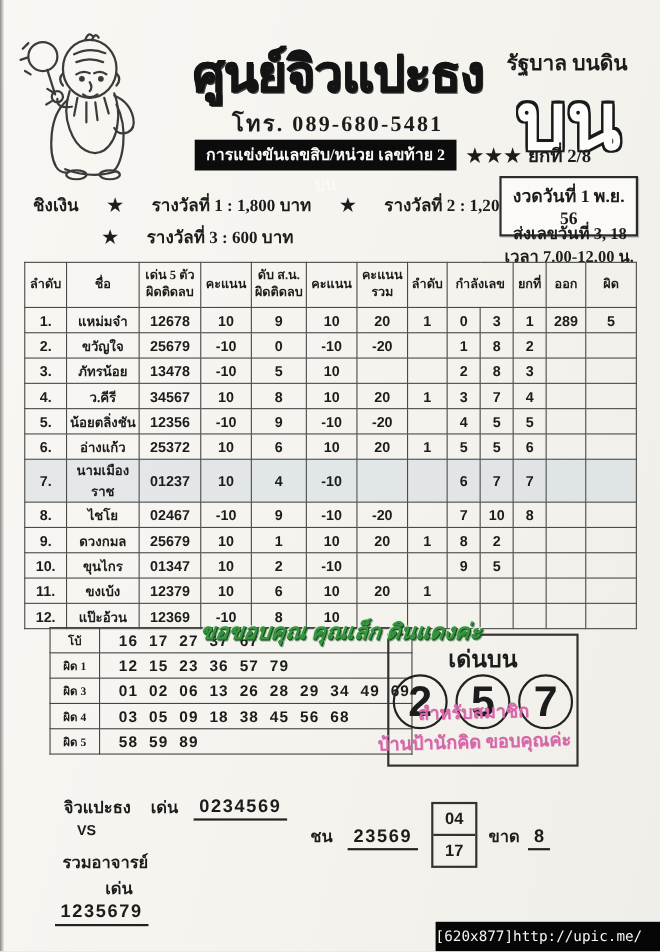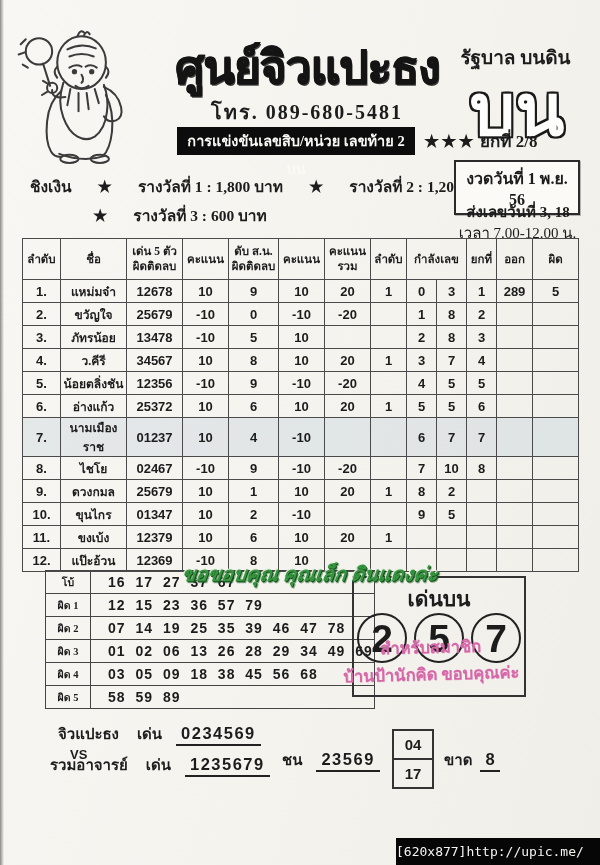--- a/index.html
+++ b/index.html
@@ -30,21 +30,21 @@
   .round-line .stars{letter-spacing:2px;font-size:17px;}
   
   .prize-line{display:flex;gap:26px;font-size:15.5px;font-weight:bold;white-space:nowrap;align-items:baseline;}
   .prize-line .star{font-size:16px;}
   .p1{left:30px;top:174px;}
   .p2{left:93px;top:203px;}
   .date-box{left:454px;top:160px;width:126px;box-sizing:border-box;border:2px solid #2b2b2b;
     background:#fbfaf6;padding:4px 2px;text-align:center;font-size:16px;font-weight:bold;
     box-shadow:1px 1px 0 rgba(90,90,90,.4);}
   .send-dates{left:448px;top:200px;width:140px;text-align:center;font-size:15px;font-weight:bold;}
-  .time{left:440px;top:221px;width:155px;text-align:center;font-size:15px;font-weight:normal;}
+  .time{left:440px;top:221px;width:155px;text-align:center;font-size:15px;font-weight:bold;}
   
   .main-table{left:22px;top:238px;width:556px;border-collapse:collapse;table-layout:fixed;}
   .main-table th,.main-table td{border:1.6px solid #4a4a4a;text-align:center;overflow:hidden;padding:0;}
   .main-table th{font-family:"Liberation Serif",serif;font-size:11.5px;font-weight:bold;
     height:40px;white-space:pre-line;line-height:1.3;}
   .main-table td{height:22px;font-family:"Liberation Sans",sans-serif;font-size:13px;font-weight:bold;}
   .main-table td.name-cell{font-family:"Liberation Serif",serif;font-size:12px;}
   .main-table tbody tr:nth-child(7){background:rgba(186,203,214,.32);}
   
   .miss-table{left:45px;top:570px;border-collapse:collapse;}
@@ -69,21 +69,21 @@
   .den-digit{width:46px;height:46px;border:2.5px solid #222;border-radius:50%;
     display:flex;align-items:center;justify-content:center;
     font-family:"Liberation Sans",sans-serif;font-size:39px;font-weight:bold;line-height:1;}
   
   .vs-row{display:flex;align-items:flex-end;font-size:15px;font-weight:bold;white-space:nowrap;}
   .vs-row .nm{display:inline-block;}
   .vs-row .dl{display:inline-block;margin:0 14px 0 18px;}
   .num{font-family:"Liberation Sans",sans-serif;font-size:16.5px;font-weight:bold;
     letter-spacing:1.5px;border-bottom:2px solid #222;padding:0 5px 1px;}
   .r1{left:58px;top:722px;}
-  .r2{left:50px;top:753px;}
+  .r2{left:50px;top:772px;flex-direction:column;}
   .vs-label{left:70px;top:747px;font-family:"Liberation Sans",sans-serif;font-size:13px;font-weight:bold;}
   .chon{left:282px;top:748px;display:flex;align-items:baseline;font-size:15px;font-weight:bold;}
   .chon .num{margin-left:14px;}
   .frac-box{left:392px;top:729px;width:38px;border:2px solid #333;box-sizing:content-box;
     font-family:"Liberation Sans",sans-serif;font-size:15px;font-weight:bold;text-align:center;}
   .frac-top{height:27px;line-height:27px;border-bottom:2px solid #333;}
   .frac-bottom{height:27px;line-height:27px;}
   .khat{left:444px;top:748px;display:flex;align-items:baseline;font-size:15px;font-weight:bold;}
   .khat .num{margin-left:8px;letter-spacing:0;}
   
@@ -373,24 +373,20 @@
     <tbody>
         <tr>
           <th>โบ้</th>
           <td>16 17 27 37 67</td>
         </tr>
         <tr>
           <th>ผิด 1</th>
           <td>12 15 23 36 57 79</td>
         </tr>
         <tr>
-          <th>ผิด 2</th>
-          <td>07 14 19 25 35 39 46 47 78</td>
-        </tr>
-        <tr>
           <th>ผิด 3</th>
           <td>01 02 06 13 26 28 29 34 49 69</td>
         </tr>
         <tr>
           <th>ผิด 4</th>
           <td>03 05 09 18 38 45 56 68</td>
         </tr>
         <tr>
           <th>ผิด 5</th>
           <td>58 59 89</td>

